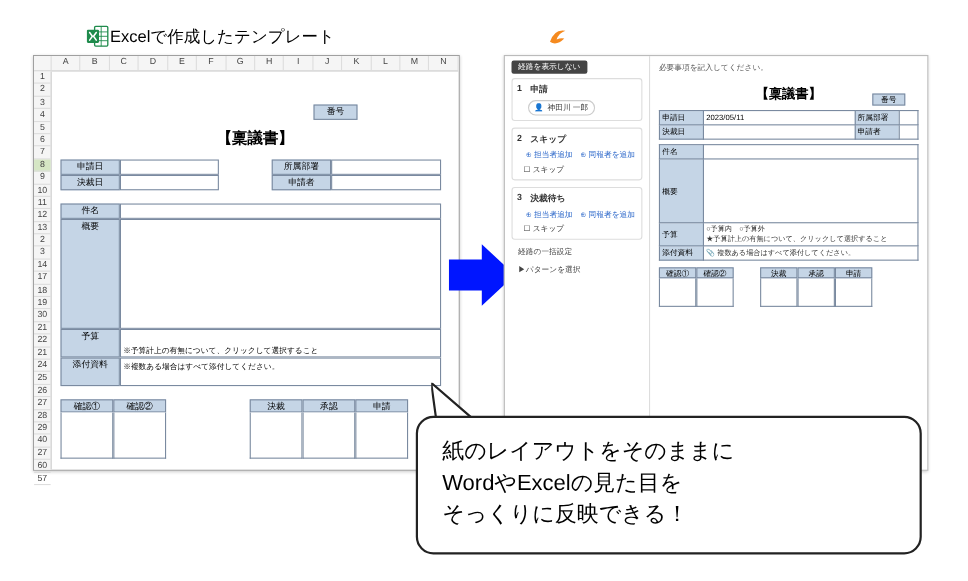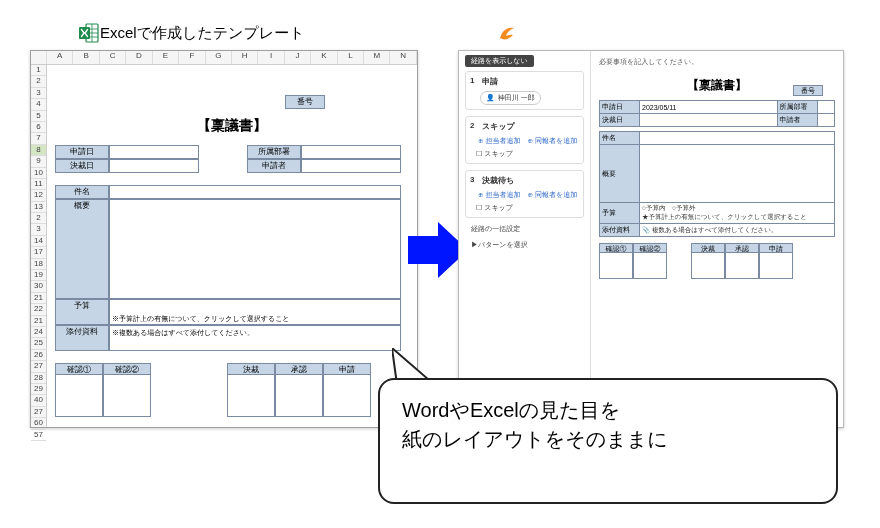--- a/index.html
+++ b/index.html
@@ -355,15 +355,16 @@
         </div>
     </div>
   </div>
 </div>
 
 <svg class="tail-svg" width="50" height="46">
   <polygon points="6,44 0,0 44,38" fill="#fff" stroke="#222" stroke-width="2"></polygon>
   <polygon points="8,44 42,40 42,44" fill="#fff"></polygon>
 </svg>
 <div class="bubble">
+  <div>紙のレイアウトをそのままに</div>
   <div>WordやExcelの見た目を</div>
-  <div>紙のレイアウトをそのままに</div>
+  <div>そっくりに反映できる！</div>
 </div>
 
 </body></html>

